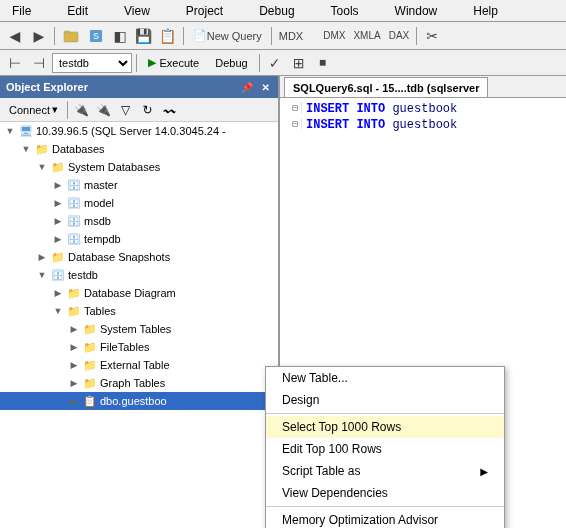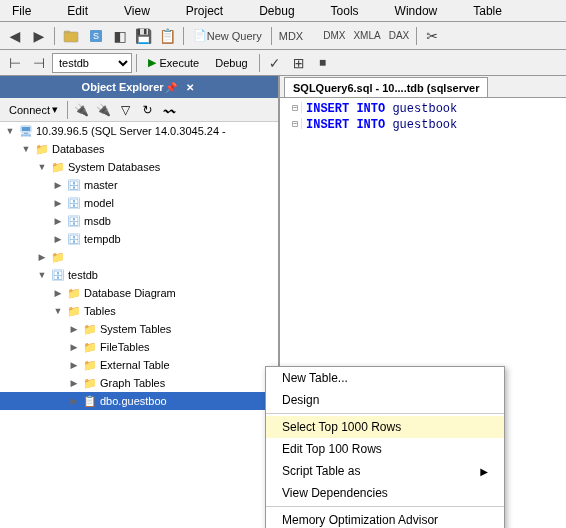--- a/index.html
+++ b/index.html
@@ -100,26 +100,26 @@
       width: 280px;
       background: white;
       border-right: 2px solid #999;
       display: flex;
       flex-direction: column;
       overflow: hidden;
     }
     .panel-header {
       background: #4a6fa5;
       color: white;
-      padding: 3px 14px;
+      padding: 3px 6px;
       font-size: 11px;
       font-weight: bold;
       display: flex;
       align-items: center;
-      justify-content: center;
+      justify-content: space-between;
       height: 22px;
     }
     .panel-header-title {
       color: white;
       font-size: 11px;
       font-weight: bold;
     }
     .panel-header-icons {
       display: flex;
       gap: 4px;
@@ -282,21 +282,21 @@
 <body>
 
 <div class="menu-bar">
   <span class="menu-item">File</span>
   <span class="menu-item">Edit</span>
   <span class="menu-item">View</span>
   <span class="menu-item">Project</span>
   <span class="menu-item">Debug</span>
   <span class="menu-item">Tools</span>
   <span class="menu-item">Window</span>
-  <span class="menu-item">Table</span>
+  <span class="menu-item">Help</span>
 </div>
 
 <div class="toolbar">
   <button class="toolbar-btn">◀</button>
   <button class="toolbar-btn">▶</button>
   <div class="toolbar-separator"></div>
   <button class="toolbar-btn" style="width:auto;padding:0 3px;">
     <svg width="16" height="16" viewBox="0 0 16 16">
       <rect x="1" y="4" width="14" height="10" rx="1" fill="#dcb547" stroke="#999" stroke-width="0.5"></rect>
       <rect x="1" y="3" width="6" height="2" rx="1" fill="#dcb547" stroke="#999" stroke-width="0.5"></rect>
@@ -409,20 +409,21 @@
 
       <div class="tree-item" style="padding-left: 50px;">
         <span class="tree-expand">▶</span>
         <span class="tree-icon db-icon">🗄</span>
         <span class="tree-label">tempdb</span>
       </div>
 
       <div class="tree-item" style="padding-left: 34px;">
         <span class="tree-expand">▶</span>
         <span class="tree-icon folder-icon">📁</span>
+        <span class="tree-label">Database Snapshots</span>
       </div>
 
       <div class="tree-item" style="padding-left: 34px;">
         <span class="tree-expand">▼</span>
         <span class="tree-icon db-icon">🗄</span>
         <span class="tree-label">testdb</span>
       </div>
 
       <div class="tree-item" style="padding-left: 50px;">
         <span class="tree-expand">▶</span>
@@ -465,21 +466,21 @@
         <span class="tree-icon" style="color:#8db4e2;">📋</span>
         <span class="tree-label">dbo.guestboo</span>
       </div>
 
     </div>
   </div>
 
   <div class="sql-panel">
     <div class="sql-tab-bar">
       <div class="sql-tab active">
-        <span>SQLQuery6.sql - 10....tdb (sqlserver</span>
+        <span>SQLQuery6.sql - 15....tdb (sqlserver</span>
       </div>
     </div>
     <div class="sql-content">
       <div style="display:flex;align-items:flex-start;margin-bottom:2px;">
         <span style="color:#888;font-size:10px;width:18px;text-align:right;margin-right:4px;border-right:1px solid #e0e0e0;padding-right:3px;font-family:monospace;">⊟</span>
         <span style="font-family:'Courier New',monospace;font-size:12px;">
           <span class="kw">INSERT INTO</span> <span style="color:#000080;">guestbook</span>
         </span>
       </div>
       <div style="display:flex;align-items:flex-start;margin-bottom:2px;">

